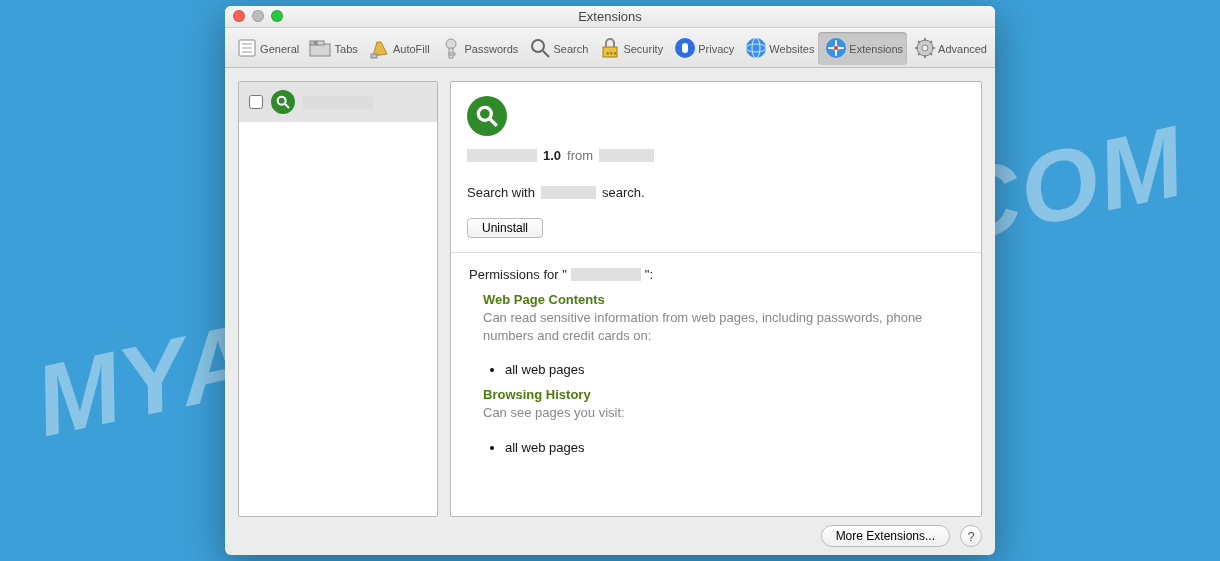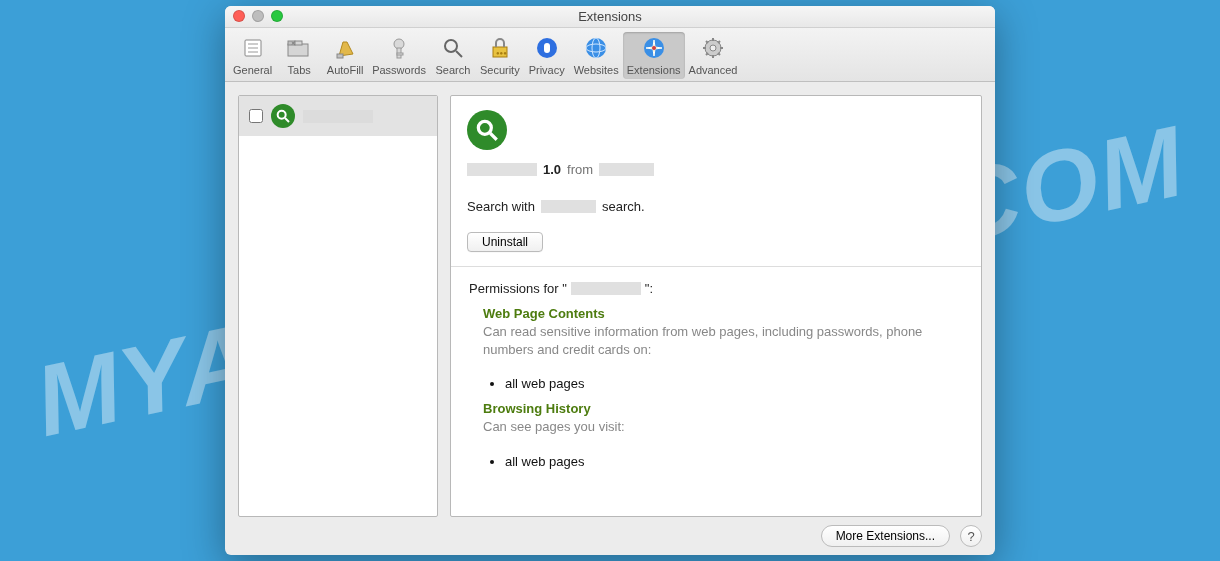--- a/index.html
+++ b/index.html
@@ -70,21 +70,20 @@
   .titlebar-title { font-size: 13px; color:#444; }
   
   .toolbar {
     background: linear-gradient(#f3f3f3,#e4e4e4);
     border-bottom: 1px solid #bfbfbf;
     display: flex;
     padding: 4px 4px 2px 4px;
   }
   .tool {
     display: flex;
-    flex-direction: column;
     align-items: center;
     padding: 2px 4px 3px 4px;
     min-width: 46px;
     border-radius: 4px;
     cursor: default;
   }
   .tool.active {
     background: #c9c9c9;
     box-shadow: inset 0 1px 2px rgba(0,0,0,0.2);
   }

